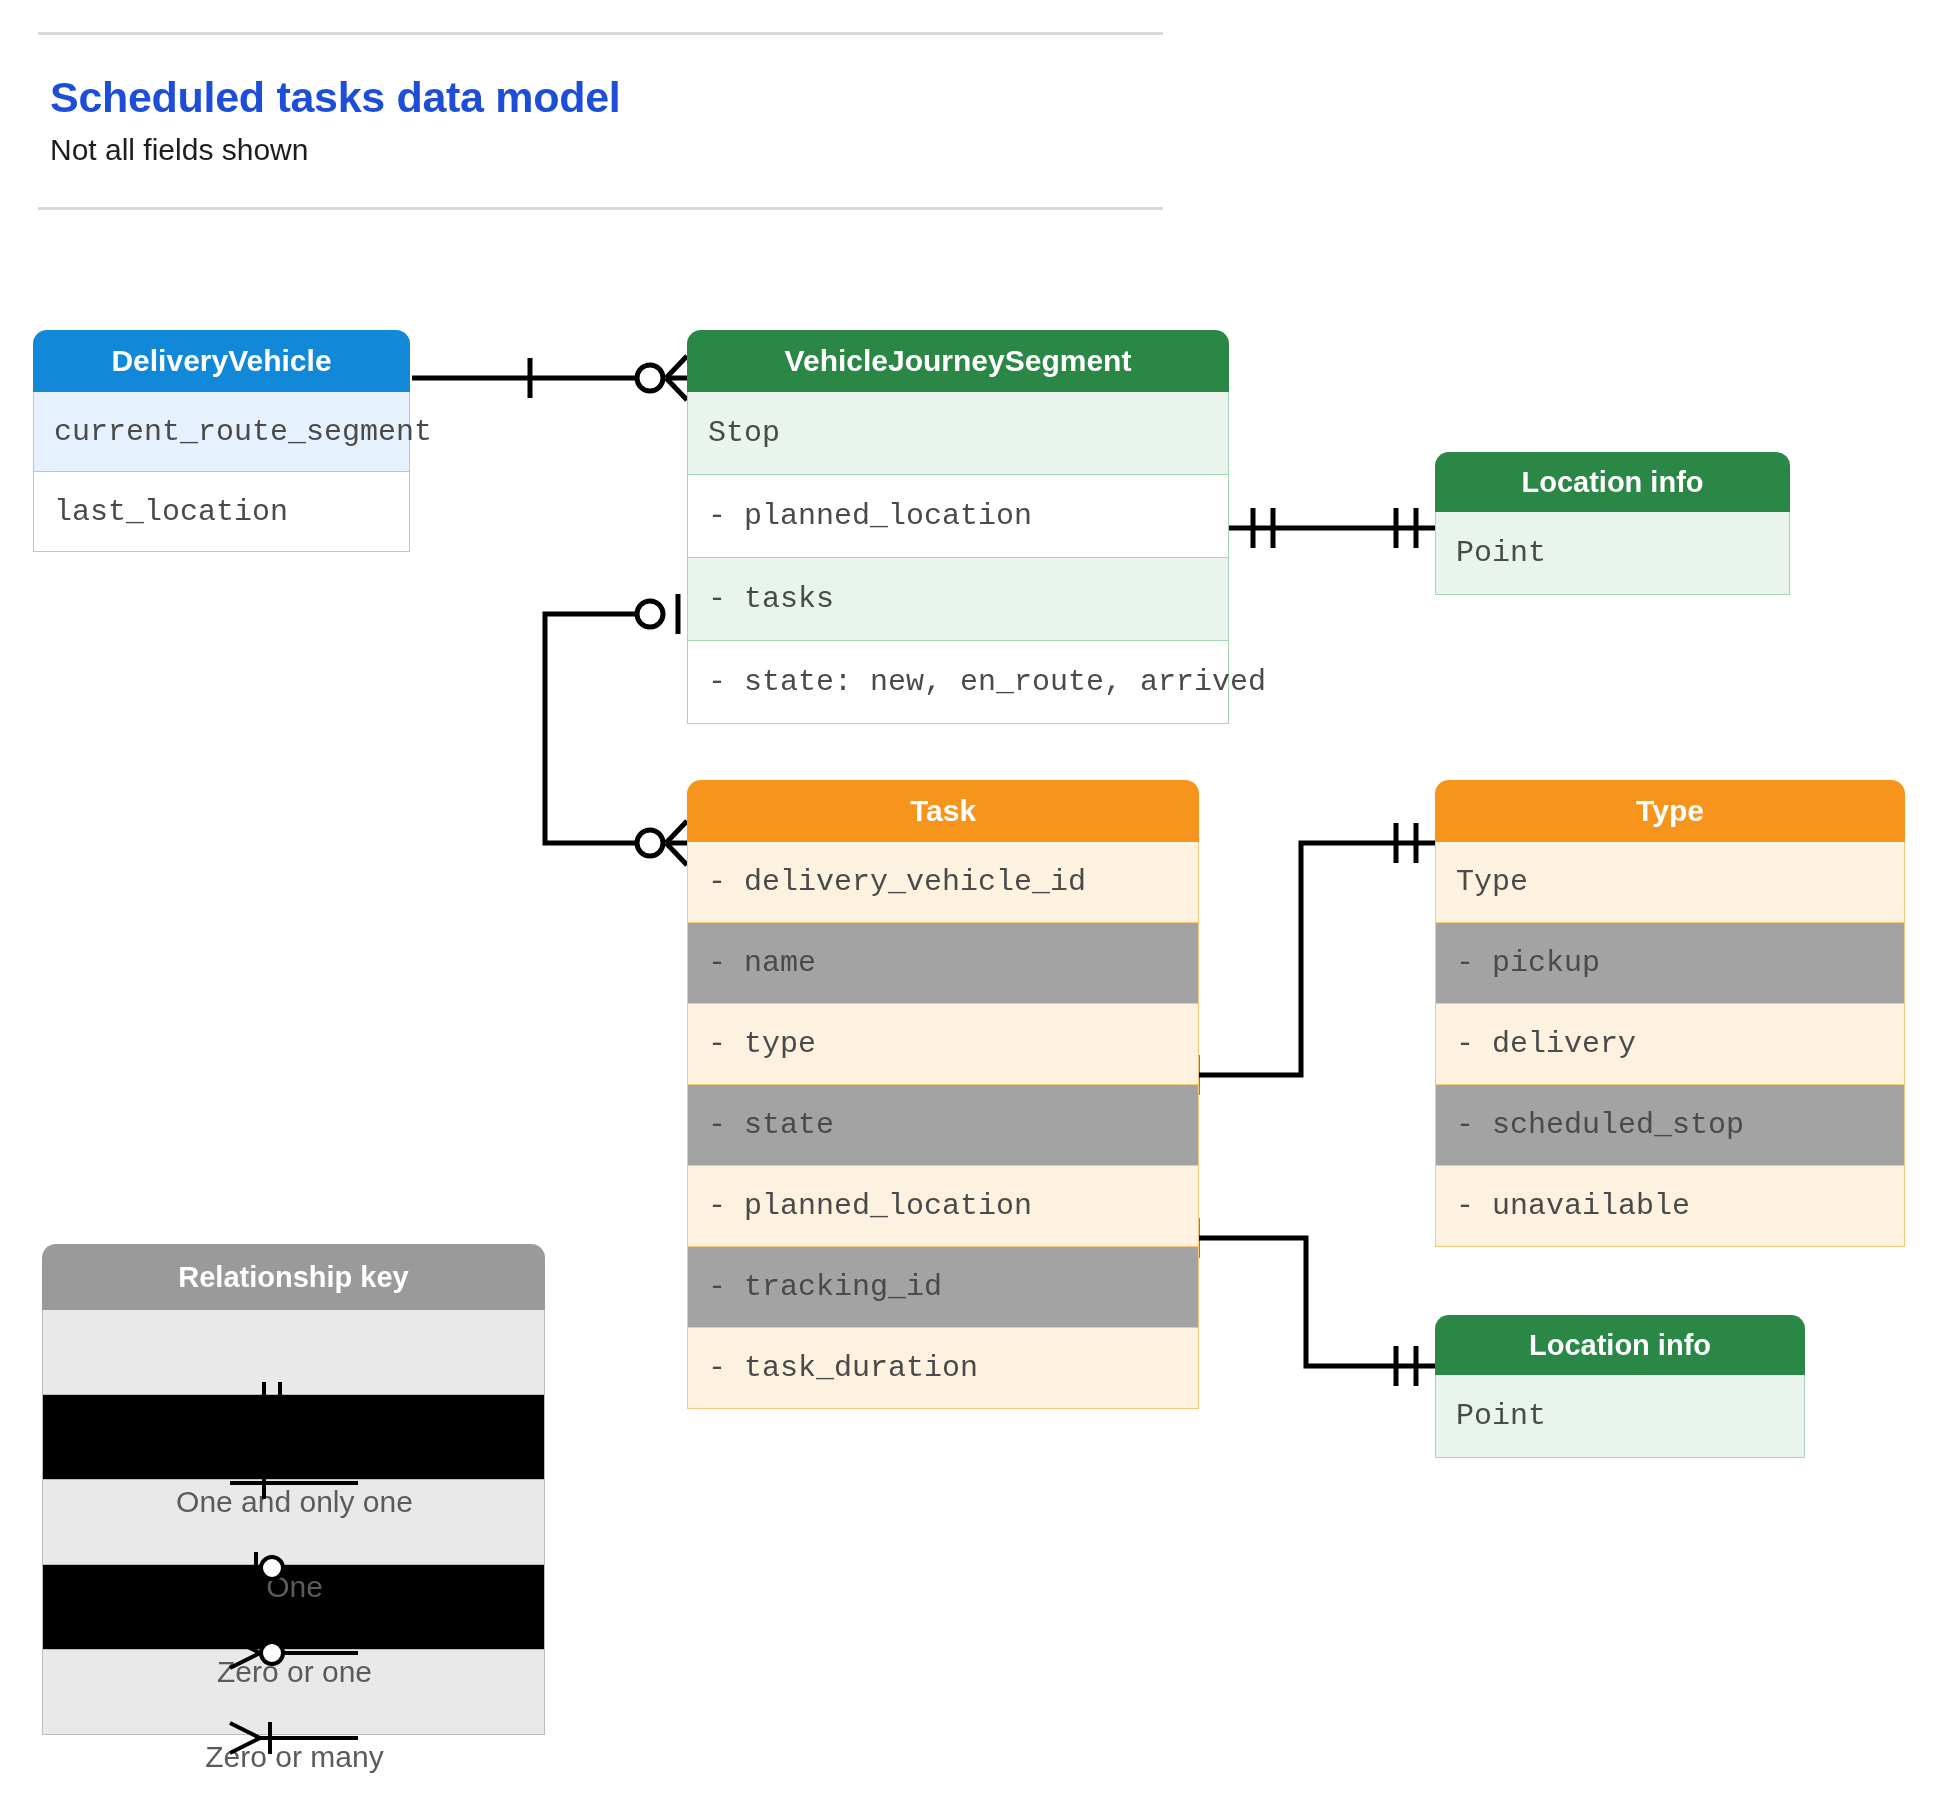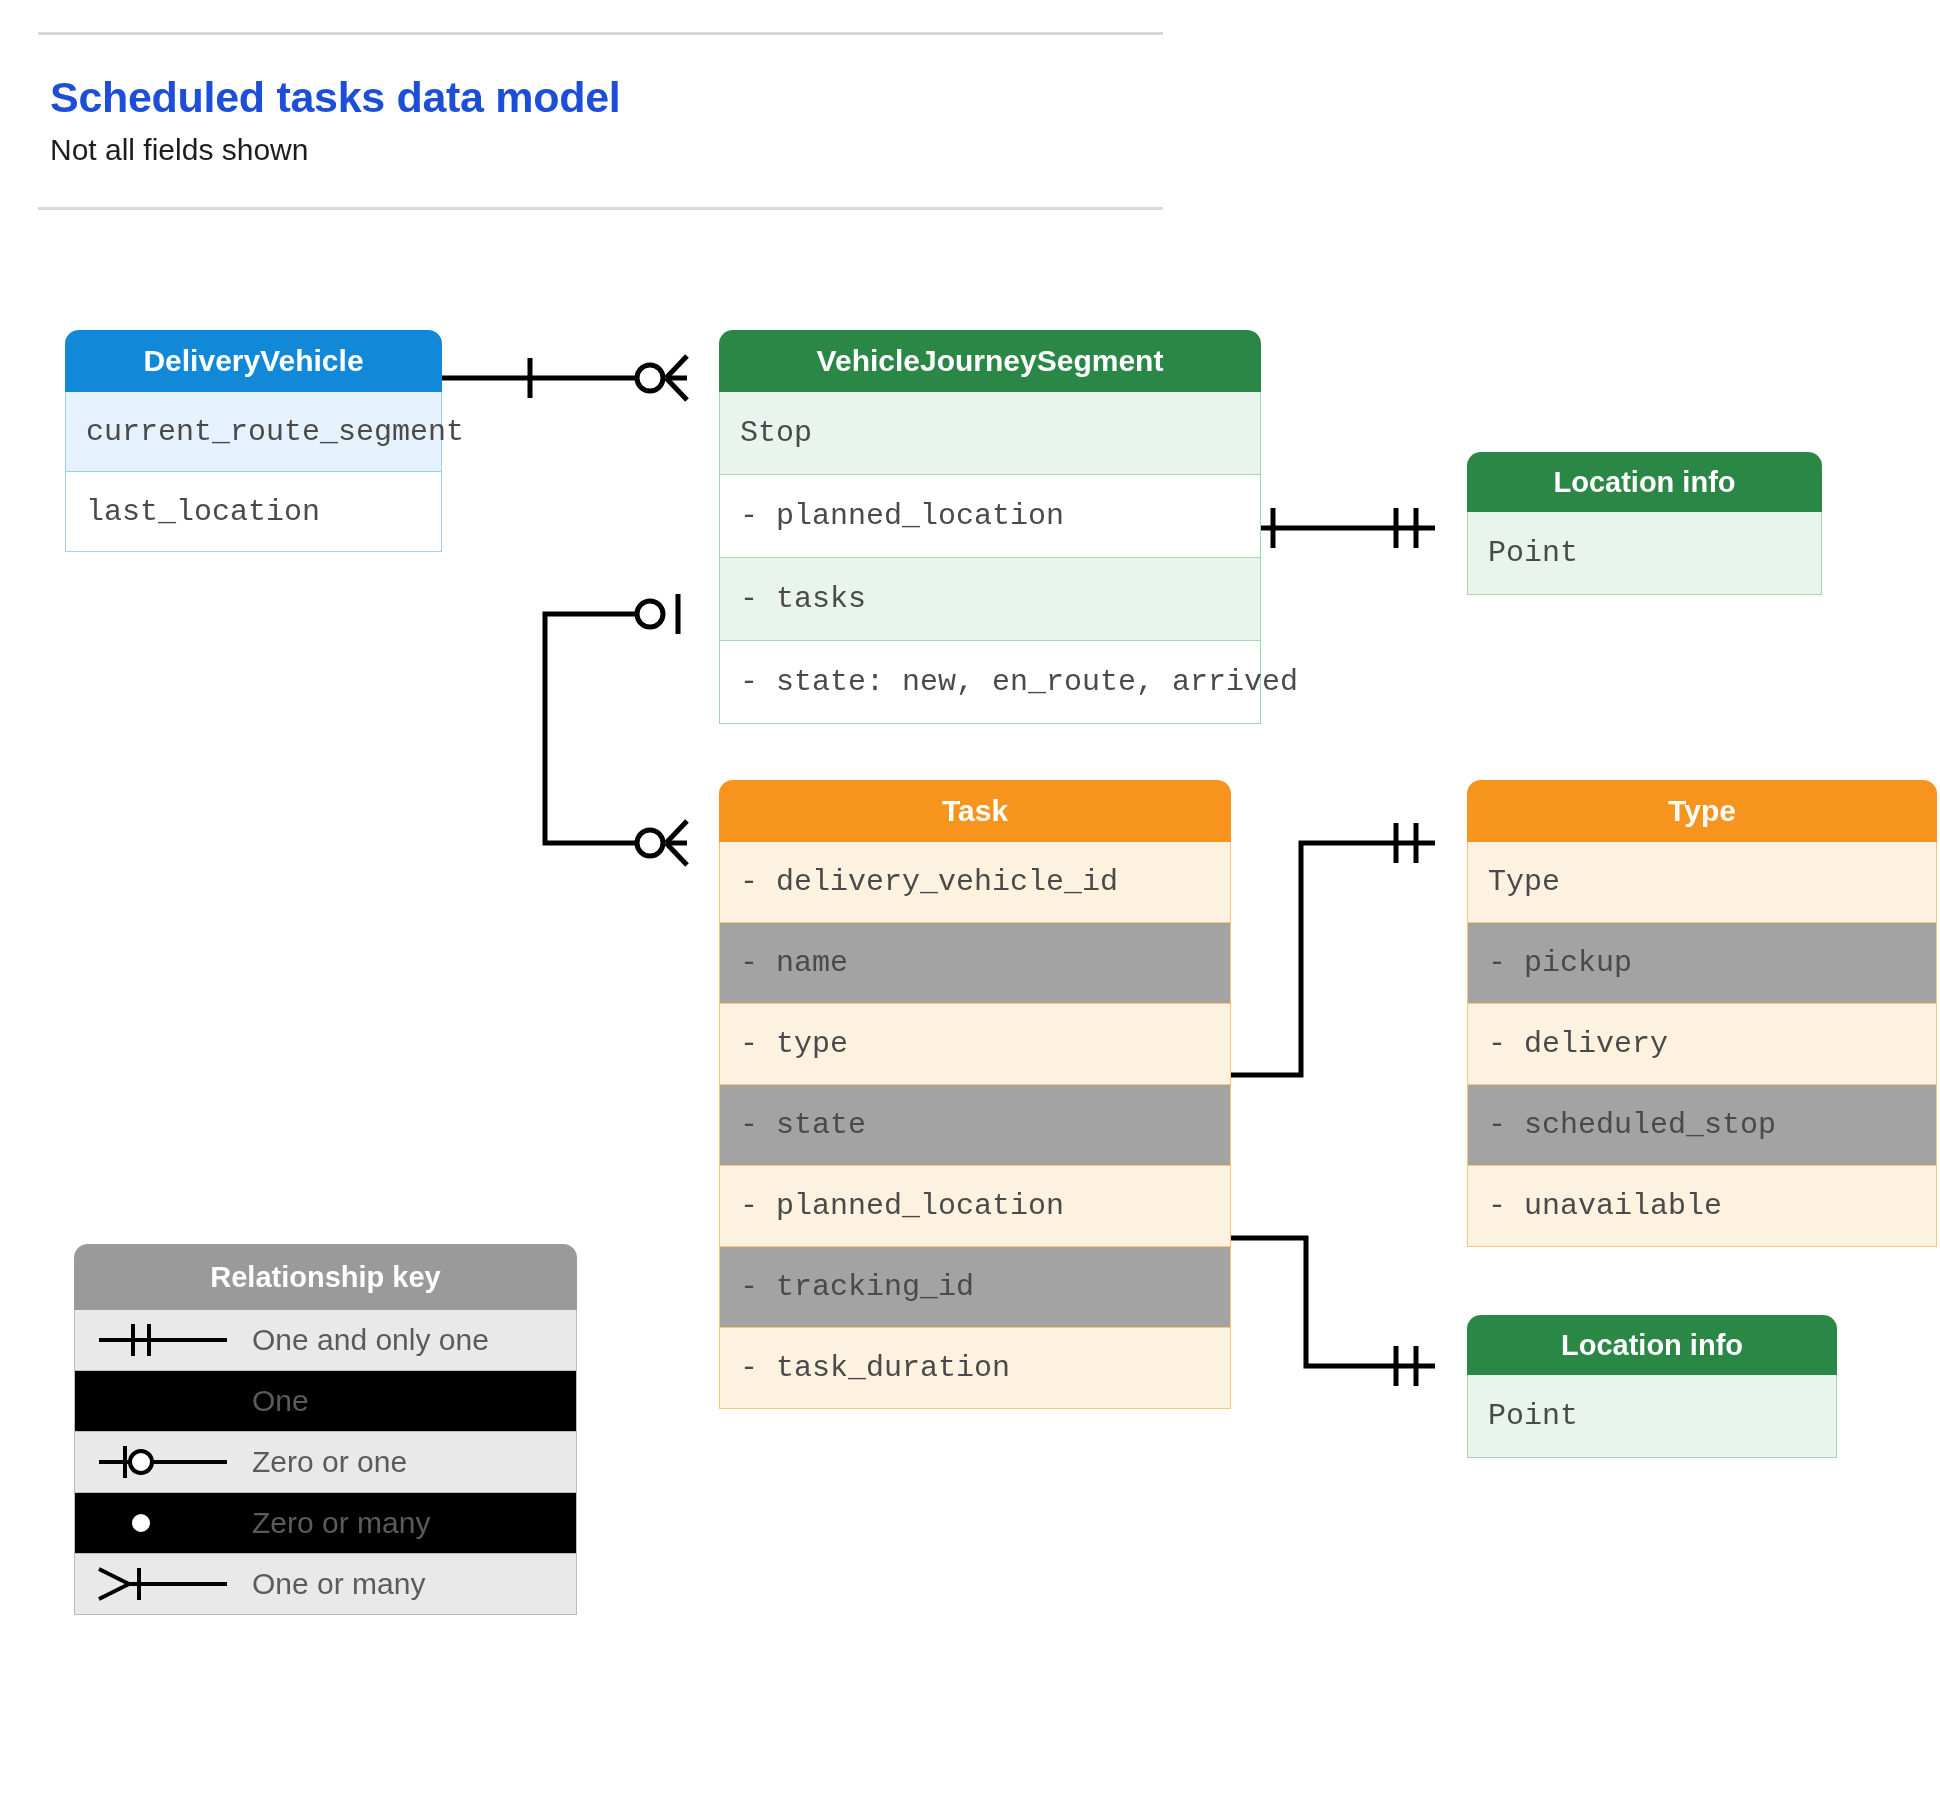--- a/index.html
+++ b/index.html
@@ -46,21 +46,20 @@
     top: 133px;
     font-size: 30px;
     font-weight: normal;
     color: #1d1d1d;
     white-space: nowrap;
   }
   
   .entity {
     position: absolute;
     box-sizing: border-box;
-    margin-left: 32px;
   }
   .entity .ent-head {
     box-sizing: border-box;
     width: 100%;
     display: flex;
     align-items: center;
     justify-content: center;
     color: #ffffff;
     font-weight: bold;
     border-radius: 14px 14px 0 0;
@@ -126,21 +125,21 @@
   #ent-type .ent-head { height: 62px; font-size: 30px; }
   #ent-type .ent-row { height: 81px; font-size: 30px; }
 
   #ent-location-info-bottom { left: 1435px; top: 1315px; width: 370px; }
   #ent-location-info-bottom .ent-head { height: 60px; font-size: 29px; }
   #ent-location-info-bottom .ent-row { height: 83px; font-size: 30px; }
 
   
   #ent-legend { left: 42px; top: 1244px; width: 503px; }
   #ent-legend .ent-head { height: 66px; font-size: 29px; }
-  #ent-legend .ent-row { height: 61px; font-size: 30px; color: #5b5b5b; }
+  #ent-legend .ent-row { height: 85px; font-size: 30px; color: #5b5b5b; flex-direction: column; }
   #ent-legend .ent-row .sym {
     width: 175px;
     flex: 0 0 175px;
     display: flex;
     align-items: center;
     justify-content: center;
   }
   #ent-legend .ent-row .lbl { padding-left: 2px; }
 </style>
 </head>

